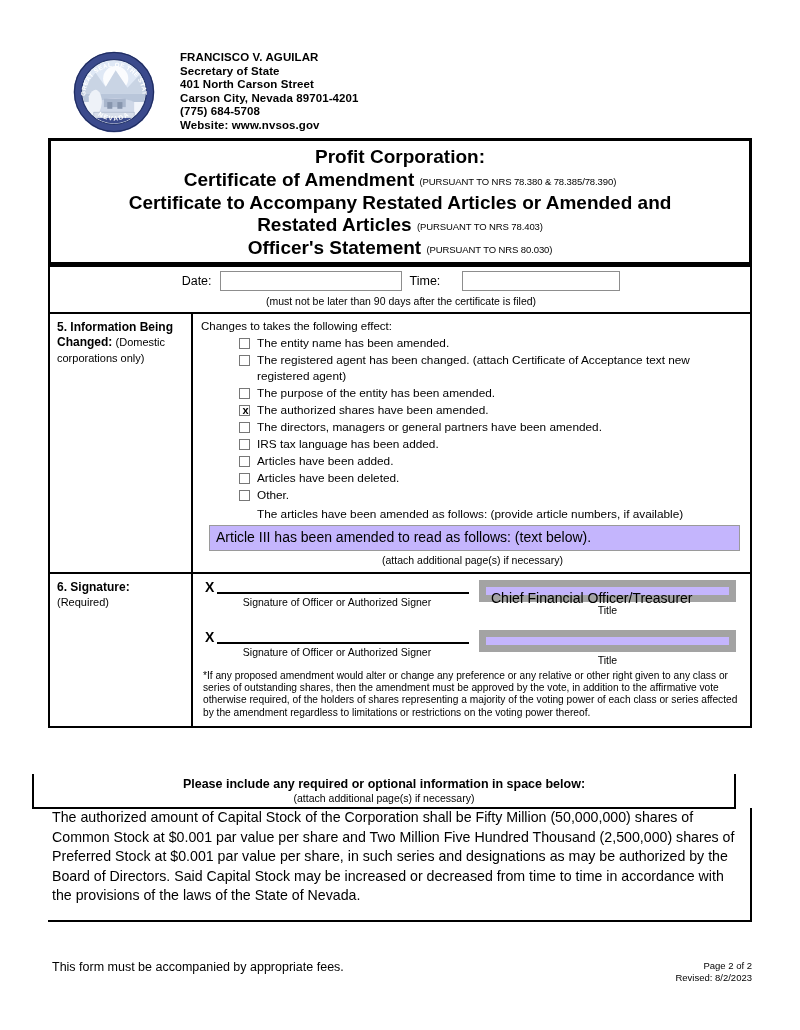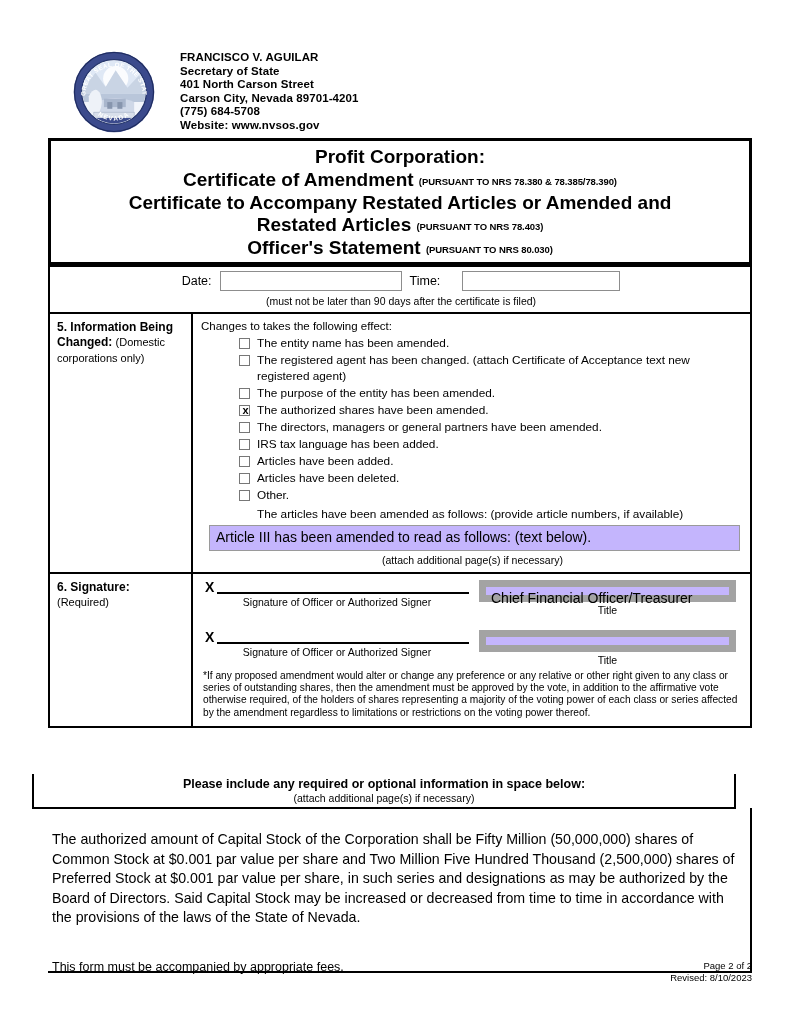--- a/index.html
+++ b/index.html
@@ -53,21 +53,21 @@
     text-align: center;
   }
   .t-line { font-weight: bold; line-height: 1.12; }
   .t1 { font-size: 19px; margin-bottom: 2px; }
   .t2 { font-size: 19px; margin-bottom: 1px; }
   .t3 { font-size: 19px; margin-bottom: 1px; }
   .t4 { font-size: 19px; margin-bottom: 2px; }
   .t5 { font-size: 19px; }
   .nrs {
     font-size: 9.5px;
-    font-weight: bold;
+    font-weight: normal;
     letter-spacing: -0.1px;
     vertical-align: 1px;
   }
 
   
   .form-table {
     position: absolute;
     left: 48px; top: 262px;
     width: 704px;
     border-left: 2px solid #000;
@@ -229,24 +229,24 @@
     padding: 3px 0 3px 0;
   }
   .include-title { font-size: 12.5px; font-weight: bold; }
   .include-sub { font-size: 10.5px; margin-top: 1px; }
 
   
   .body-area {
     position: absolute;
     left: 48px; top: 808px;
     width: 704px;
-    height: 165px;
+    height: 114px;
     border-right: 2px solid #000;
     border-bottom: 2px solid #000;
-    padding: 22px 8px 0 4px;
+    padding: 0 8px 0 4px;
   }
   .body-text {
     font-size: 14.2px;
     line-height: 19.5px;
   }
 
   
   .footer {
     position: absolute;
     left: 48px; top: 960px;
@@ -440,17 +440,17 @@
   </div>
 
   <div class="body-area">
     <div class="body-text">The authorized amount of Capital Stock of the Corporation shall be Fifty Million (50,000,000) shares of Common Stock at $0.001 par value per share and Two Million Five Hundred Thousand (2,500,000) shares of Preferred Stock at $0.001 par value per share, in such series and designations as may be authorized by the Board of Directors.  Said Capital Stock may be increased or decreased from time to time in accordance with the provisions of the laws of the State of Nevada.</div>
   </div>
 
   <div class="footer">
     <div class="footer-left">This form must be accompanied by appropriate fees.</div>
     <div class="footer-right">
       <div>Page 2 of 2</div>
-      <div>Revised: 8/10/2023</div>
+      <div>Revised: 8/2/2023</div>
     </div>
   </div>
 
 </div>
 
 </body></html>

